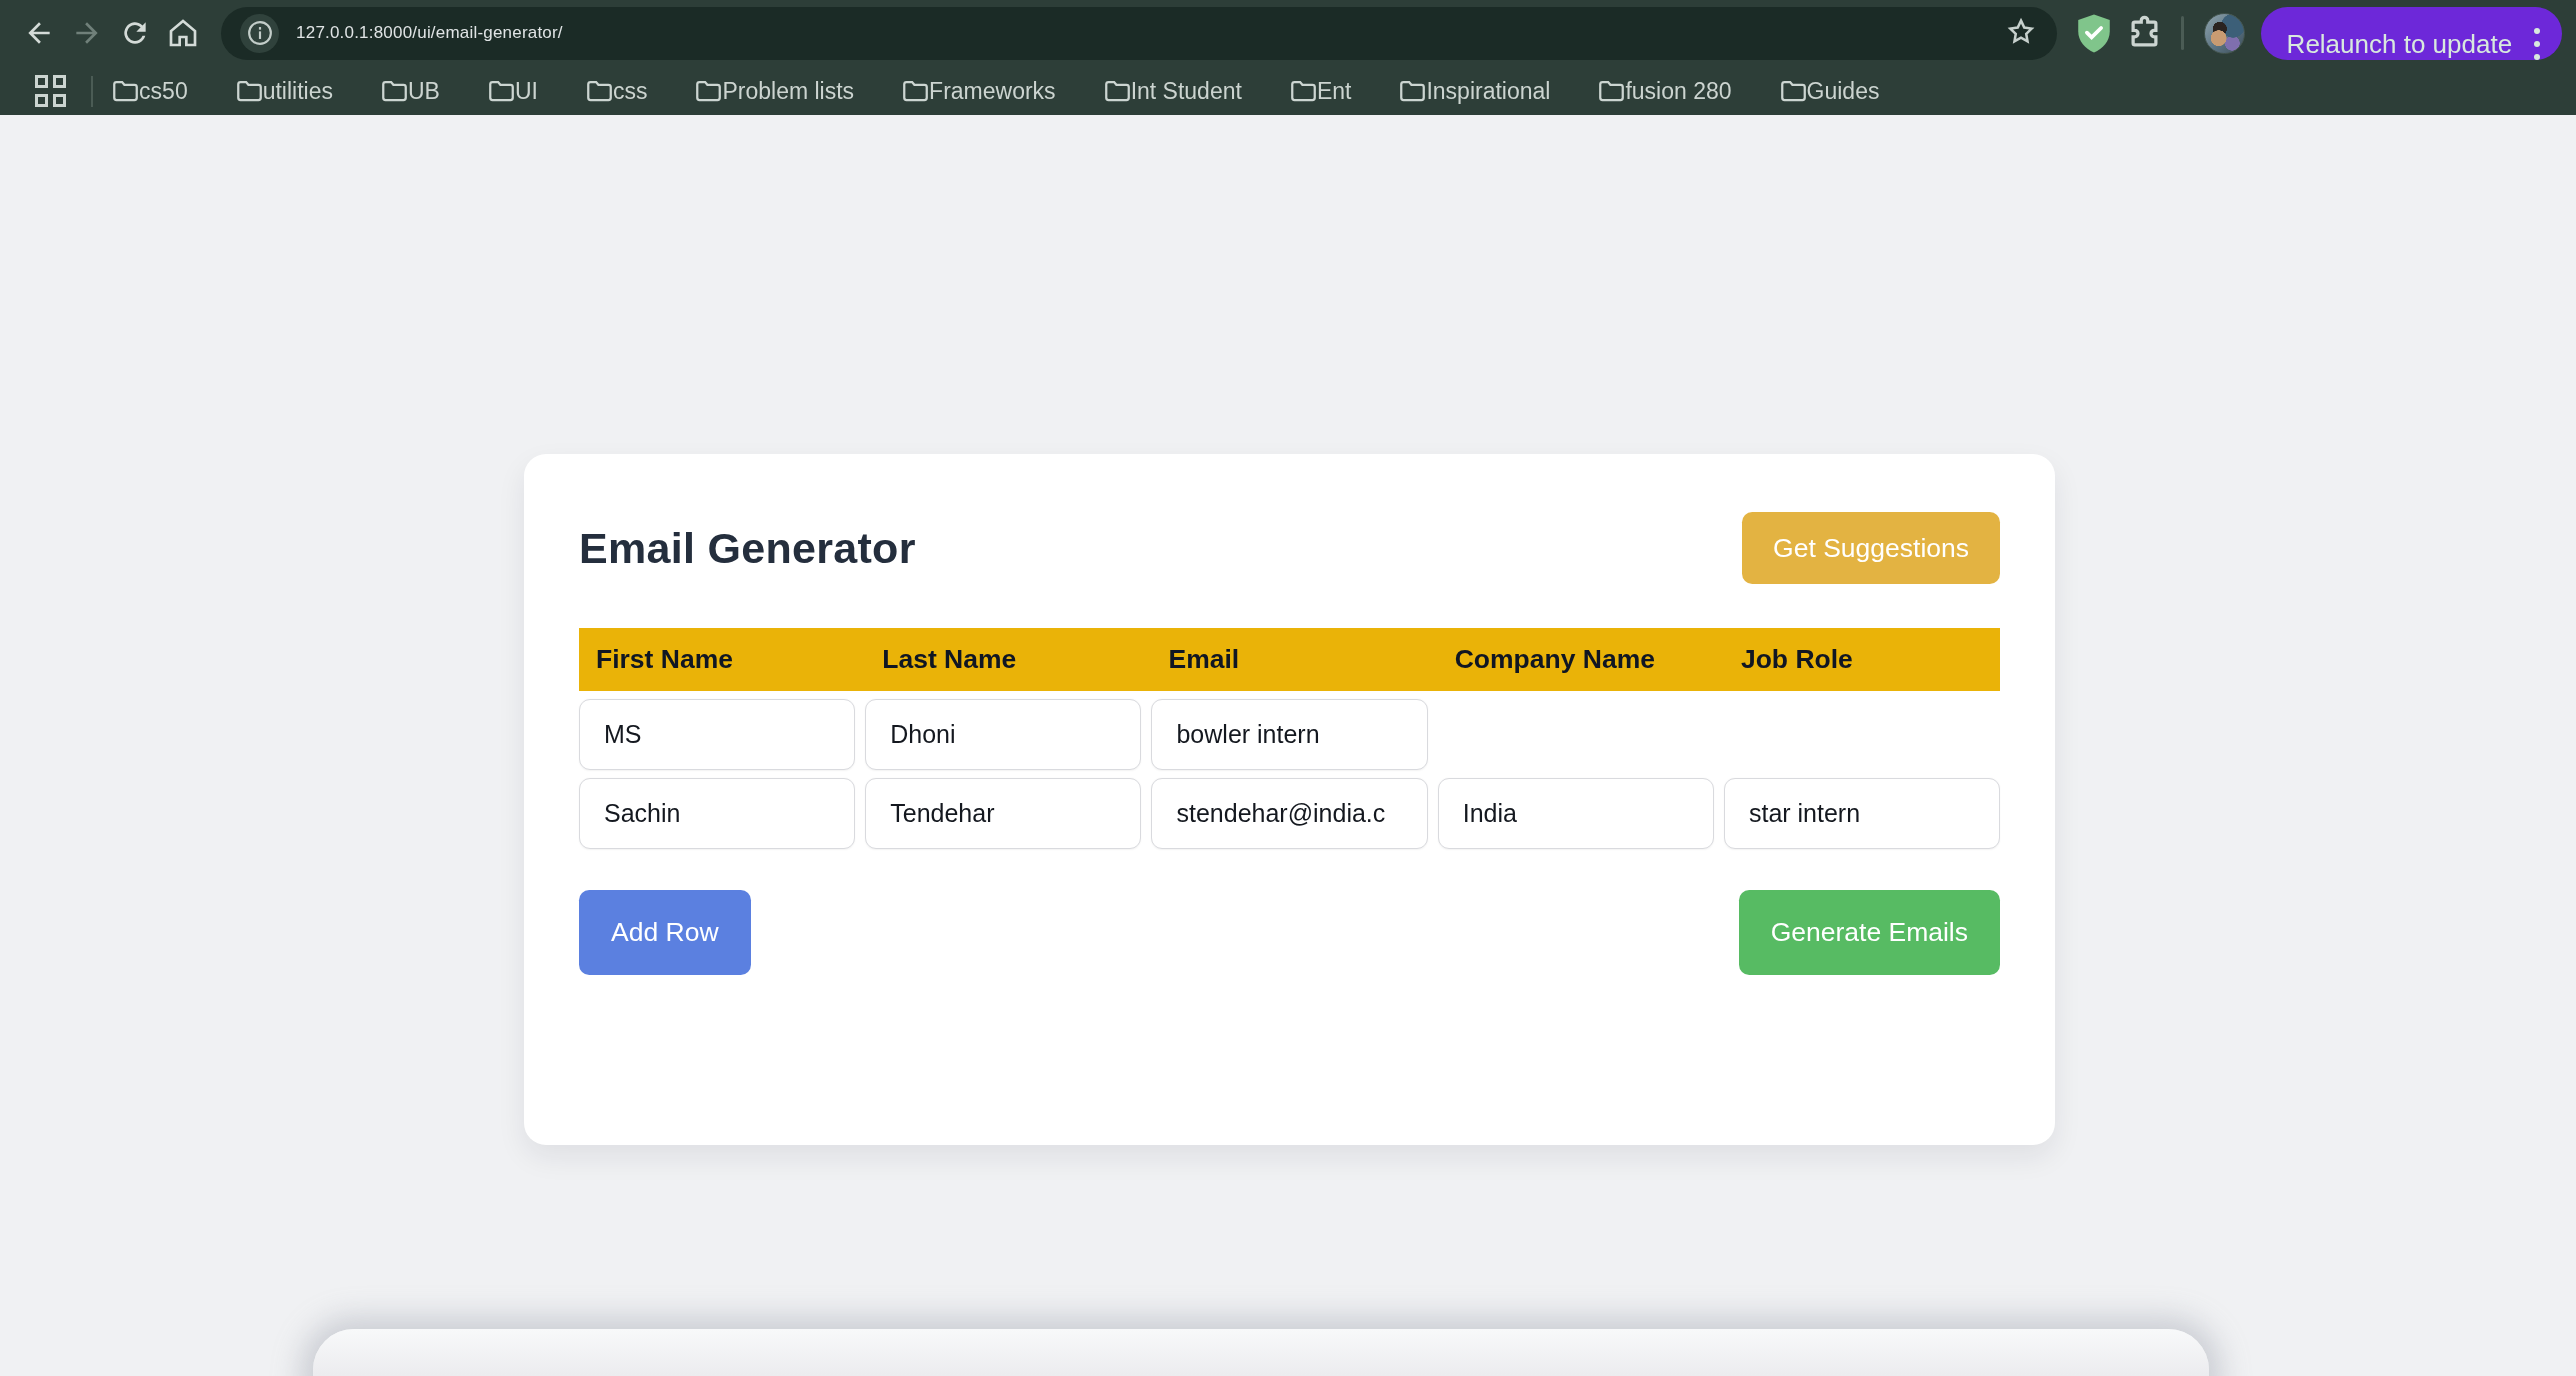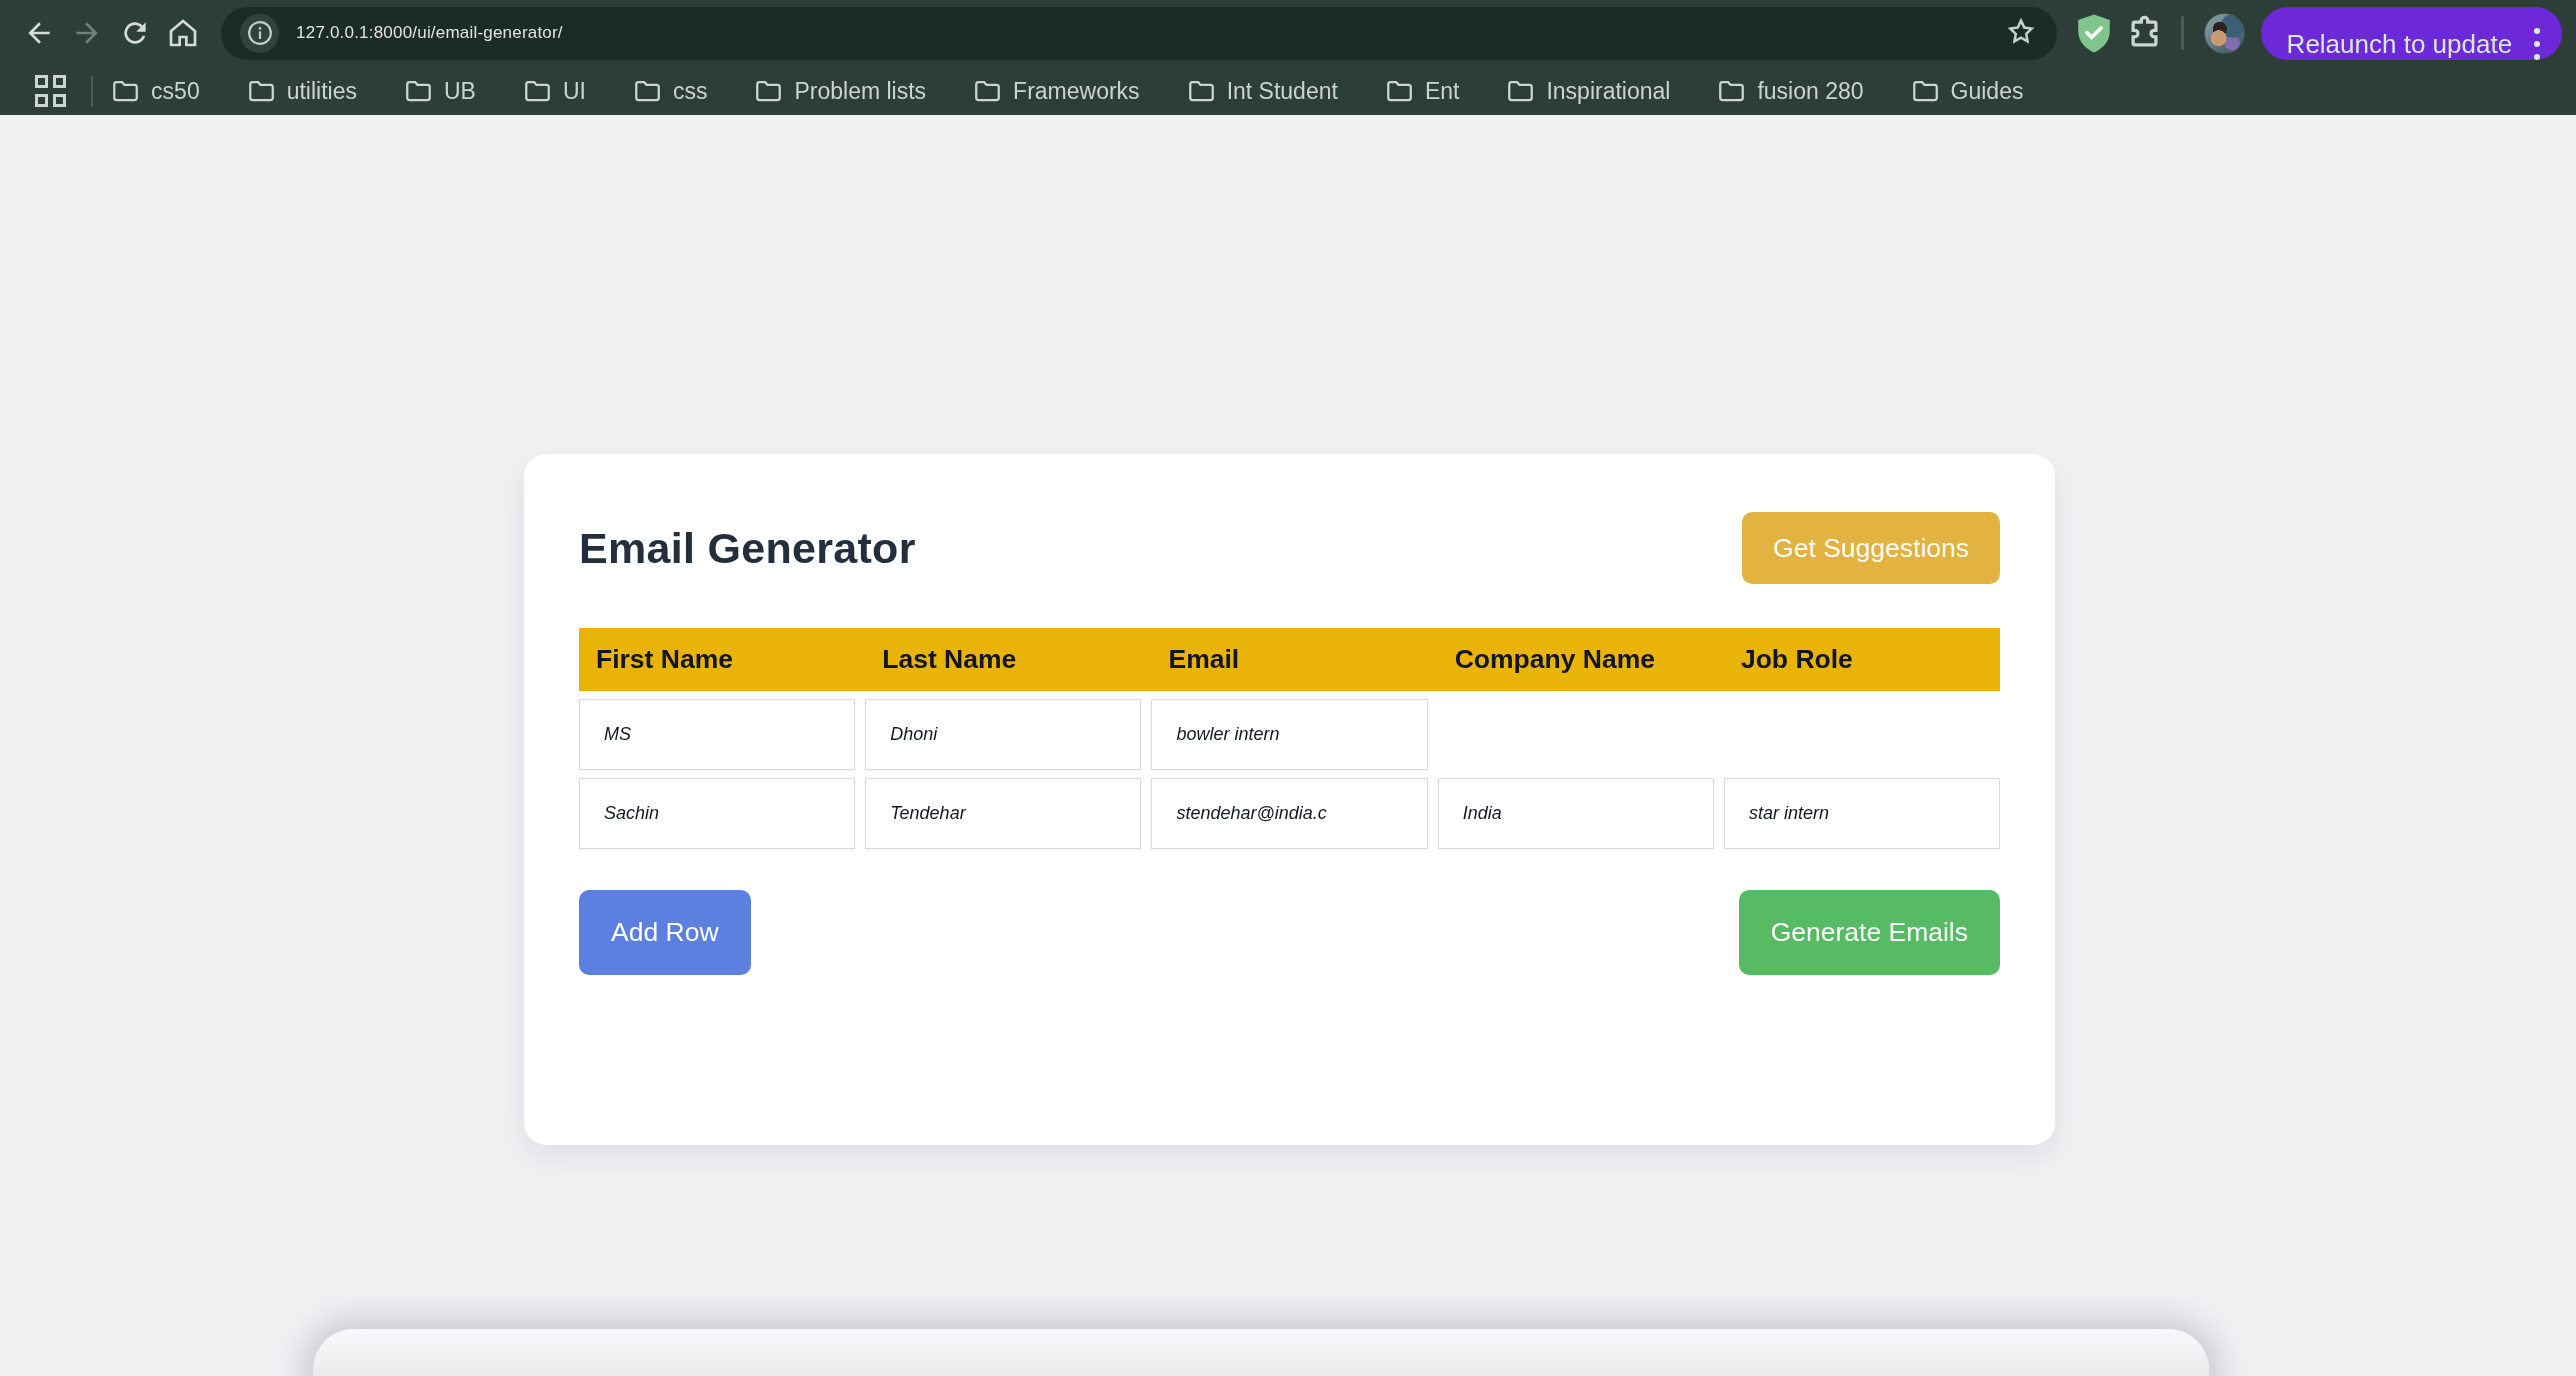--- a/index.html
+++ b/index.html
@@ -37,45 +37,45 @@
   .kebab { display:flex; flex-direction:column; gap:6.8px; padding:0 5.1px; }
   .kebab i { width:6px; height:6px; border-radius:50%; background:#d8e9de; display:block; }
 
   
   .bookmarks { position:absolute; left:0; top:66px; width:2576px; height:50px; background:#2d3e38;
                display:flex; align-items:center; }
   .appsgrid { margin-left:31px; width:39px; height:34px; display:flex; align-items:center; justify-content:center; }
   .grid4 { display:grid; grid-template-columns:13px 13px; grid-template-rows:13px 13px; gap:5.1px; }
   .grid4 i { border:3.4px solid #ccd5d1; display:block; }
   .bmdivider { width:2.6px; height:31px; background:#4b5c55; margin:0 19px 0 20.5px; }
-  .bmitem { display:flex; align-items:center; gap:12px; margin-right:48px; }
+  .bmitem { display:flex; align-items:center; margin-right:48px; }
   .bmlabel { color:#ccd4d0; font-size:23px; white-space:nowrap; }
 
   
   .content { position:absolute; left:0; top:115px; width:2576px; height:1262px; background:#f0f1f3; }
 
   .card { position:absolute; left:524px; top:339px; width:1531px; height:691px; background:#ffffff;
           border-radius:22px; box-shadow:0 12px 29px rgba(25,30,45,0.08); padding:55px; }
   .card-head { display:flex; align-items:center; justify-content:space-between; margin-top:3.4px; }
   .card-title { font-size:43px; font-weight:bold; color:#242e3d; letter-spacing:0.3px; }
   .btn { border:none; border-radius:10.2px; color:#ffffff; font-size:26.5px;
          font-family:"Liberation Sans",sans-serif; }
   .btn-suggest { background:#e3b342; padding:20.5px 31px; }
   .btn-add { background:#5b80e0; padding:27px 32px; }
   .btn-generate { background:#57bb63; padding:19.6px 32px; }
 
   .etable { margin-top:44px; }
   .thead { display:grid; grid-template-columns:repeat(5,1fr); gap:10.2px; background:#eab308;
            height:63px; align-items:center; }
   .th { font-size:26.5px; font-weight:bold; color:#101623; padding-left:17px; white-space:nowrap; }
   .trow { display:grid; grid-template-columns:repeat(5,1fr); gap:10.2px; margin-top:7.7px; }
-  .cellinput { height:71px; background:#ffffff; border:1.7px solid #d9dade; border-radius:0;
-               font-size:18px; color:#14181f; padding:0 13.7px 0 24px; width:100%;
+  .cellinput { height:71px; background:#ffffff; border:1.7px solid #d9dade; border-radius:11px;
+               font-size:25px; color:#14181f; padding:0 13.7px 0 24px; width:100%;
                font-family:"Liberation Sans",sans-serif; box-shadow:0 0.9px 1.7px rgba(0,0,0,0.05);
-               white-space:nowrap; overflow:hidden;font-style:italic; }
+               white-space:nowrap; overflow:hidden; }
   .btnrow { display:flex; justify-content:space-between; margin-top:41px; }
 
   
   .bottom-blob { position:absolute; left:313px; top:1329px; width:1896px; height:102px;
                  border-radius:41px 41px 0 0;
                  background:linear-gradient(180deg,#f8f9fa 0%, #ececef 45%, #d9dbe0 100%);
                  box-shadow:0 0 29px 12px rgba(145,150,162,0.38); }
 </style>
 </head>
 <body>

